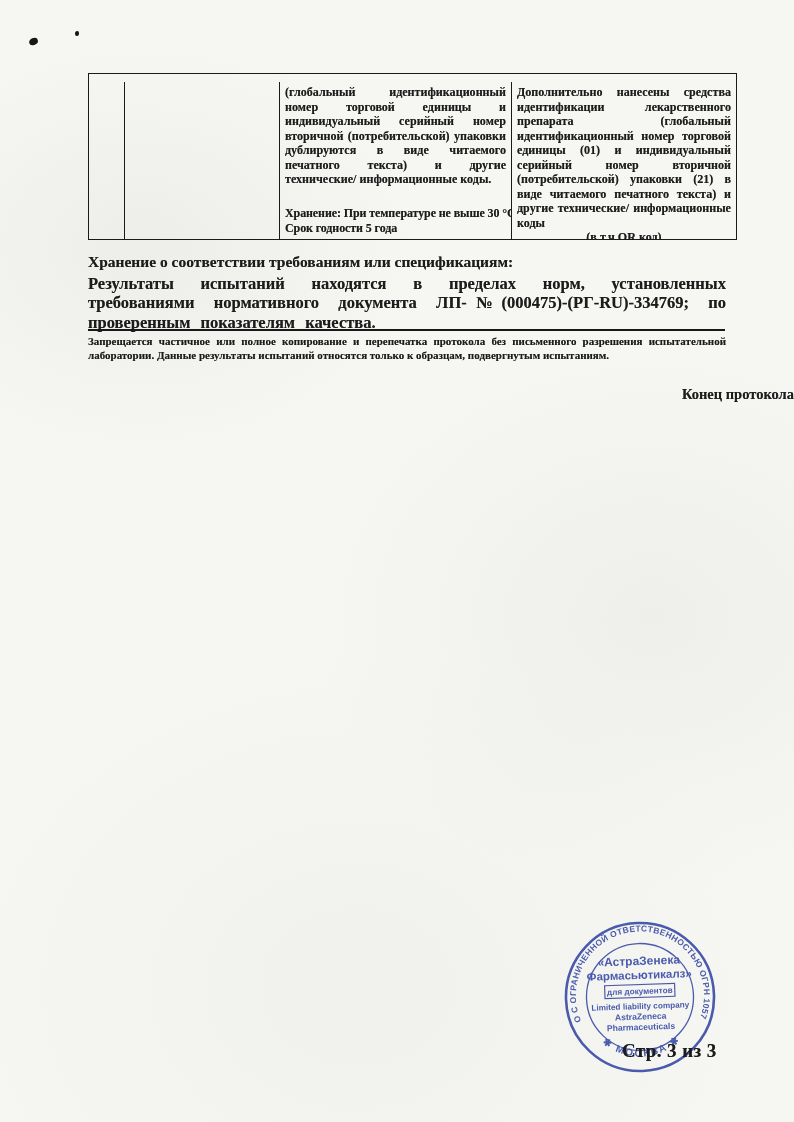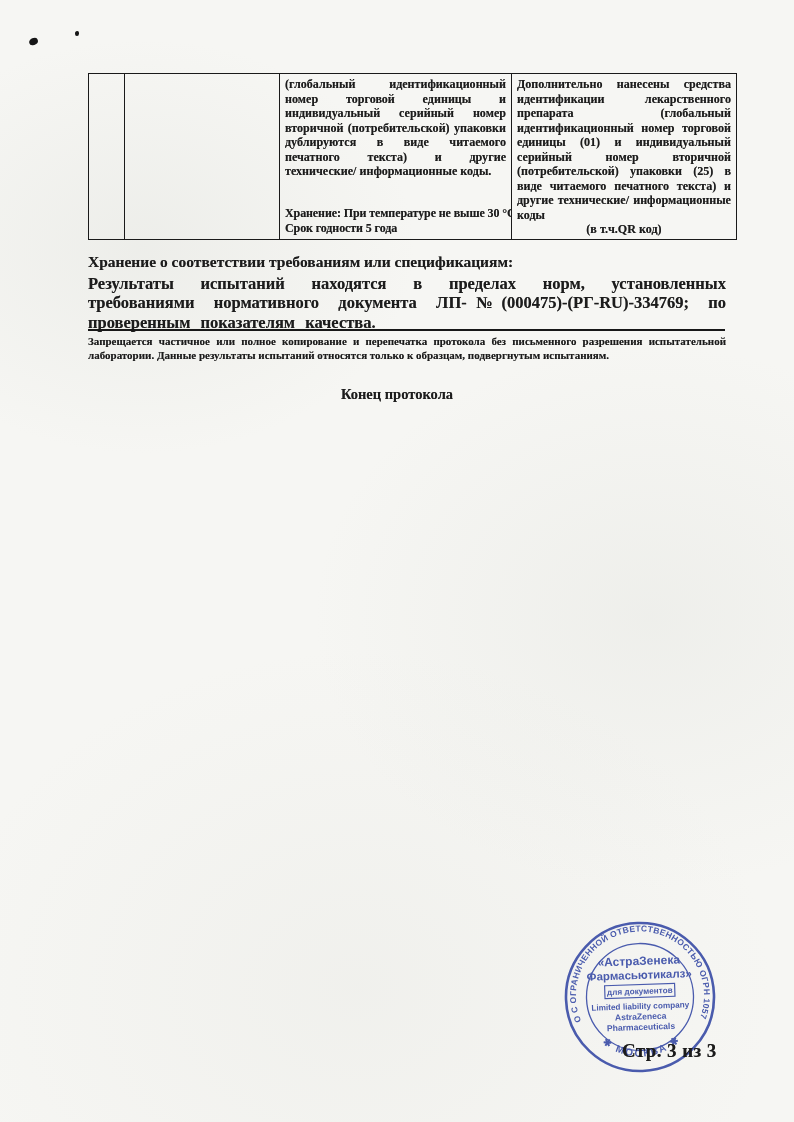--- a/index.html
+++ b/index.html
@@ -20,21 +20,21 @@
   .speck { position:absolute; background:#161616; border-radius:60% 45% 55% 50%; }
   .speck.s1 { left:29px; top:38px; width:9px; height:7px; transform:rotate(-15deg); }
   .speck.s2 { left:75px; top:31px; width:4px; height:5px; }
 
   
   .tbl {
     position:absolute; left:88px; top:73px; width:649px; height:167px;
     display:grid; grid-template-columns:35px 155px 232px 1fr;
     border:1.9px solid #1a1a1a;
   }
-  .cell { border-left:1.4px solid #1a1a1a; padding:3px 5px 4px 5px; overflow:hidden; }
+  .cell { border-left:1.4px solid #1a1a1a; padding:3px 5px 4px 5px; overflow:hidden;margin-top:8px; }
   .cell:first-child { border-left:none; }
   .cell-flow { display:flex; flex-direction:column; justify-content:space-between; height:100%; }
   .cell p {
     font-weight:bold; font-size:12.1px; line-height:1.2; text-align:justify;
   }
   .qr-note { font-weight:bold; font-size:12.1px; line-height:1.2; text-align:center; }
   .storage div { font-weight:bold; font-size:12px; line-height:1.2; white-space:nowrap; letter-spacing:-0.1px; }
 
   
   .statement { position:absolute; left:88px; top:253px; width:638px; }
@@ -42,21 +42,21 @@
   .st-body {
     margin-top:2px; font-weight:bold; font-size:16.5px; line-height:1.18;
     text-align:justify; word-spacing:6px;
   }
   .divider { position:absolute; left:88px; top:329px; width:637px; border-top:2.2px solid #181818; }
   .disclaimer {
     position:absolute; left:88px; top:334px; width:638px;
     font-weight:bold; font-size:11px; line-height:1.28; text-align:justify;
   }
   .end-line {
-    position:absolute; left:0; top:386px; width:794px; text-align:center;
+    position:absolute; left:0; top:386px; width:794px; text-align:right;
     font-weight:bold; font-size:14.5px;
   }
 
   
   .stamp { position:absolute; left:558px; top:915px; width:164px; height:164px;
            transform:rotate(-2deg); opacity:.92; }
   .stamp text { font-family:"Liberation Sans", sans-serif; font-weight:bold; }
   .ring-top { font-size:8.5px; letter-spacing:.35px; }
   .ring-bottom { font-size:10px; letter-spacing:2px; }
 
@@ -81,21 +81,21 @@
         <p>(глобальный идентификационный номер торговой единицы и индивидуальный серийный номер вторичной (потребительской) упаковки дублируются в виде читаемого печатного текста) и другие технические/ информационные коды.</p>
         <div class="storage">
           <div>Хранение: При температуре не выше 30 °С</div>
           <div>Срок годности 5 года</div>
         </div>
       </div>
     </div>
     <div class="cell">
       <div class="cell-flow">
         <div>
-          <p>Дополнительно нанесены средства идентификации лекарственного препарата (глобальный идентификационный номер торговой единицы (01) и индивидуальный серийный номер вторичной (потребительской) упаковки (25) в виде читаемого печатного текста) и другие технические/ информационные коды</p>
+          <p>Дополнительно нанесены средства идентификации лекарственного препарата (глобальный идентификационный номер торговой единицы (01) и индивидуальный серийный номер вторичной (потребительской) упаковки (21) в виде читаемого печатного текста) и другие технические/ информационные коды</p>
           <div class="qr-note">(в т.ч.QR код)</div>
         </div>
         <div class="storage">
           <div>Хранение при температуре не выше 30 °С</div>
 
         </div>
       </div>
     </div>
   </div>
 

